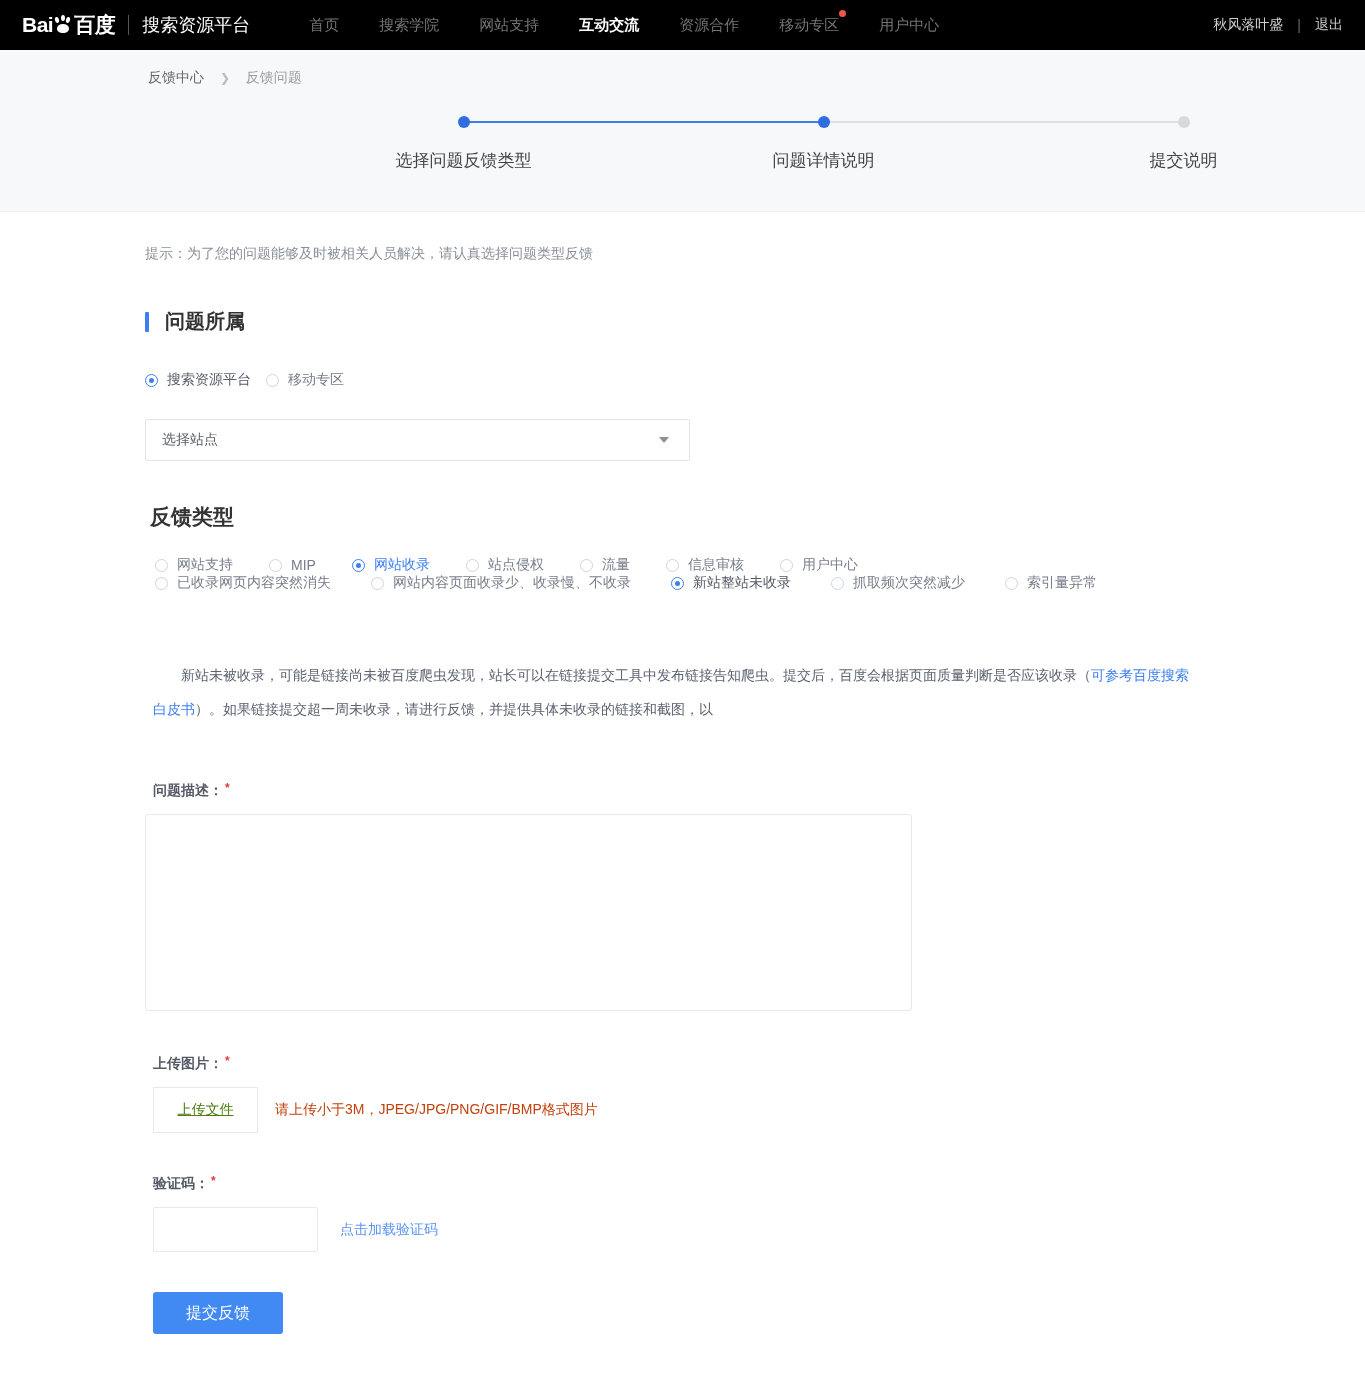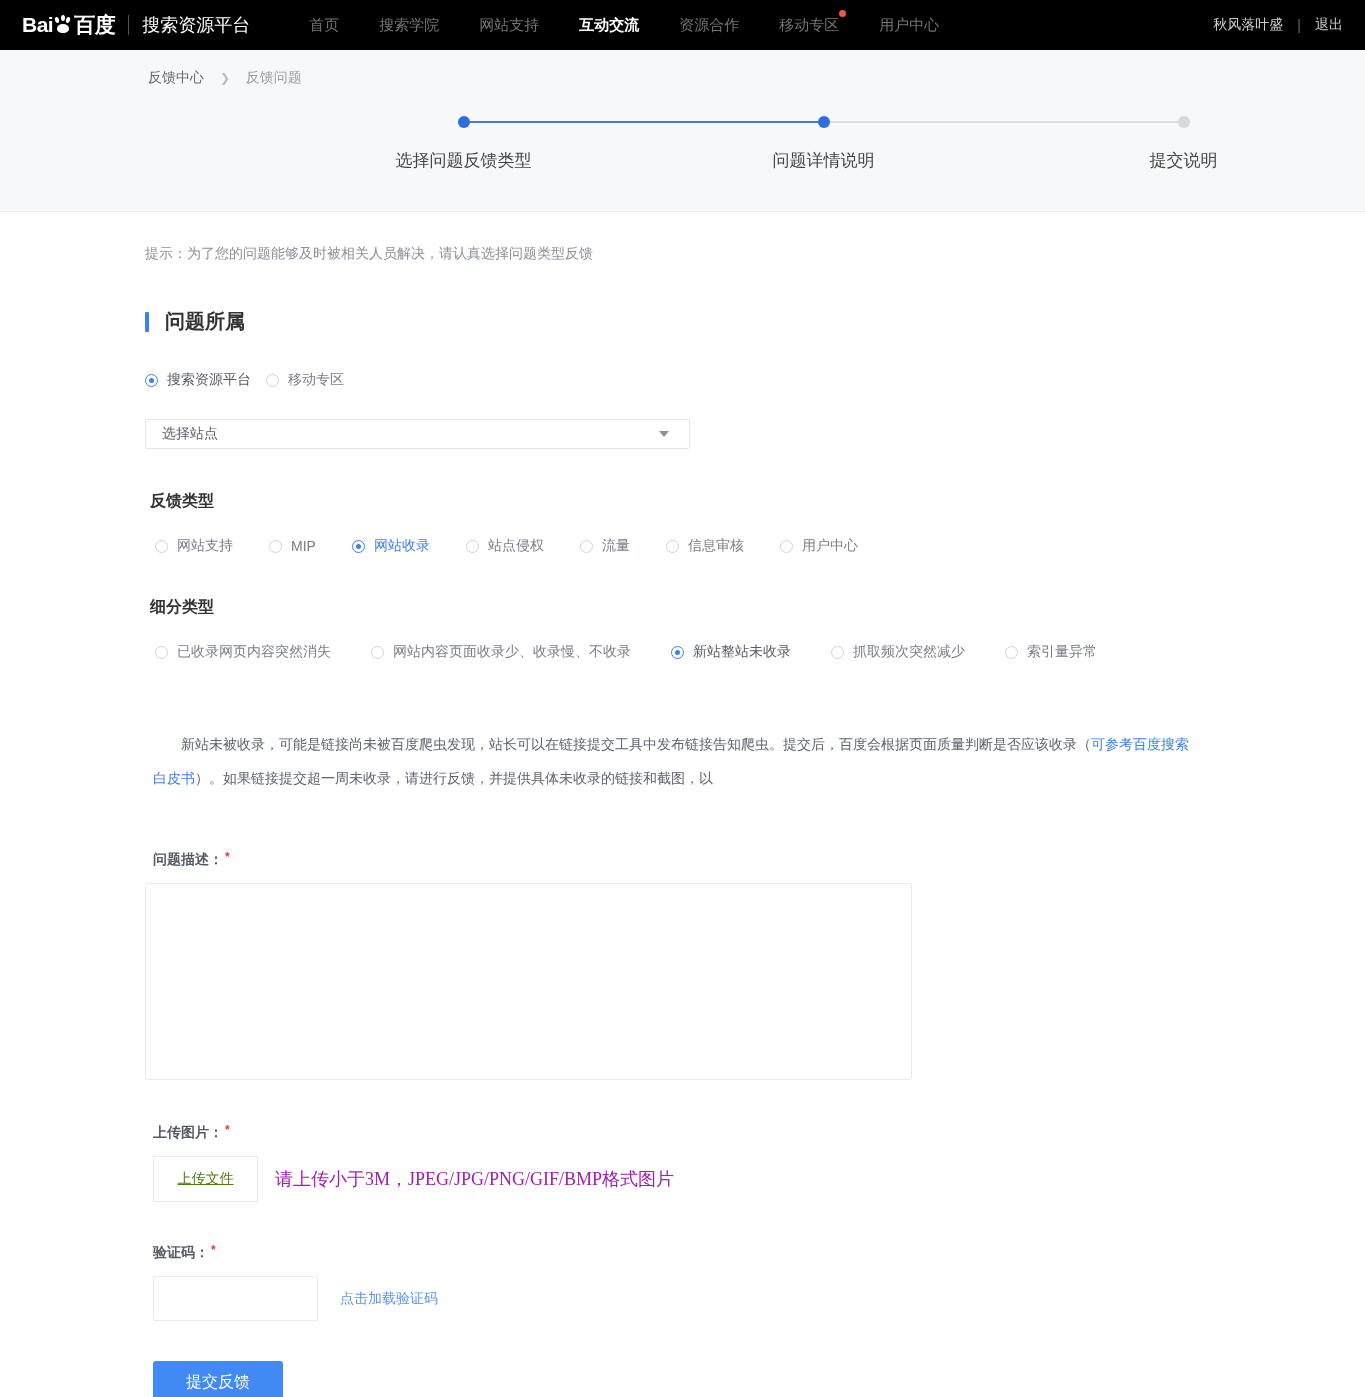--- a/index.html
+++ b/index.html
@@ -170,40 +170,40 @@
     border-radius: 50%;
   }
   .rlabel { font-size: 14px; color: #777e8a; margin-left: 9px; }
   .radio-item.sel .rlabel.hl { color: #3c7ff0; }
   .radio-item.sel .rlabel.dk { color: #555b66; }
 
   .owner-row { margin-bottom: 30px; }
   .owner-row .radio-item + .radio-item { margin-left: 15px; }
 
   .selectbox {
-    width: 545px; height: 30px;
+    width: 545px; height: 42px;
     border: 1px solid #e2e5e9;
     background: #fff;
     border-radius: 2px;
     display: flex; align-items: center;
     padding: 0 14px 0 16px;
     cursor: pointer;
     position: relative;
   }
   .selectbox .sel-text { font-size: 14px; color: #5a5f69; flex: 1; }
   .caret {
     width: 0; height: 0;
     border-left: 5px solid transparent;
     border-right: 5px solid transparent;
     border-top: 6px solid #8b9099;
     margin-right: 6px;
   }
 
   .sub-title {
-    font-size: 16px; font-weight: bold; color: #333;
+    font-size: 21px; font-weight: bold; color: #333;
     margin: 42px 0 25px 5px;
   }
 
   .type-row .radio-item { margin-right: 36px; }
   .type-row .radio-item:first-child { margin-left: 10px; }
 
   .sub-row { margin-left: 10px; }
   .sub-row .radio-item { margin-right: 40px; margin-bottom: 18px; }
 
   .desc-text {
@@ -245,21 +245,21 @@
     border: 1px solid #e6e9ed;
     background: #fff;
     display: flex; align-items: center; justify-content: center;
     cursor: pointer;
   }
   .upload-btn span {
     color: #4d7c0f; font-size: 14px;
     text-decoration: underline;
   }
   .upload-hint {
-    font-size: 18px; color: #a21caf; margin-left: 17px; font-family: Liberation Serif, serif;
+    font-size: 14px; color: #c2410c; margin-left: 17px;
   }
 
   .block-captcha { margin-top: 42px; }
   .captcha-line { display: flex; align-items: center; margin-left: 8px; }
   .captcha-input {
     width: 165px; height: 45px;
     border: 1px solid #e6e9ed;
     border-radius: 2px;
     background: #fff;
     outline: none;
@@ -395,21 +395,20 @@
       <label class="radio-item">
         <span class="rdot"></span>
         <span class="rlabel">信息审核</span>
       </label>
       <label class="radio-item">
         <span class="rdot"></span>
         <span class="rlabel">用户中心</span>
       </label>
     </div>
 
-    <div class="sub-title">细分类型</div>
     <div class="radio-row sub-row">
       <label class="radio-item">
         <span class="rdot"></span>
         <span class="rlabel">已收录网页内容突然消失</span>
       </label>
       <label class="radio-item">
         <span class="rdot"></span>
         <span class="rlabel">网站内容页面收录少、收录慢、不收录</span>
       </label>
       <label class="radio-item sel">

